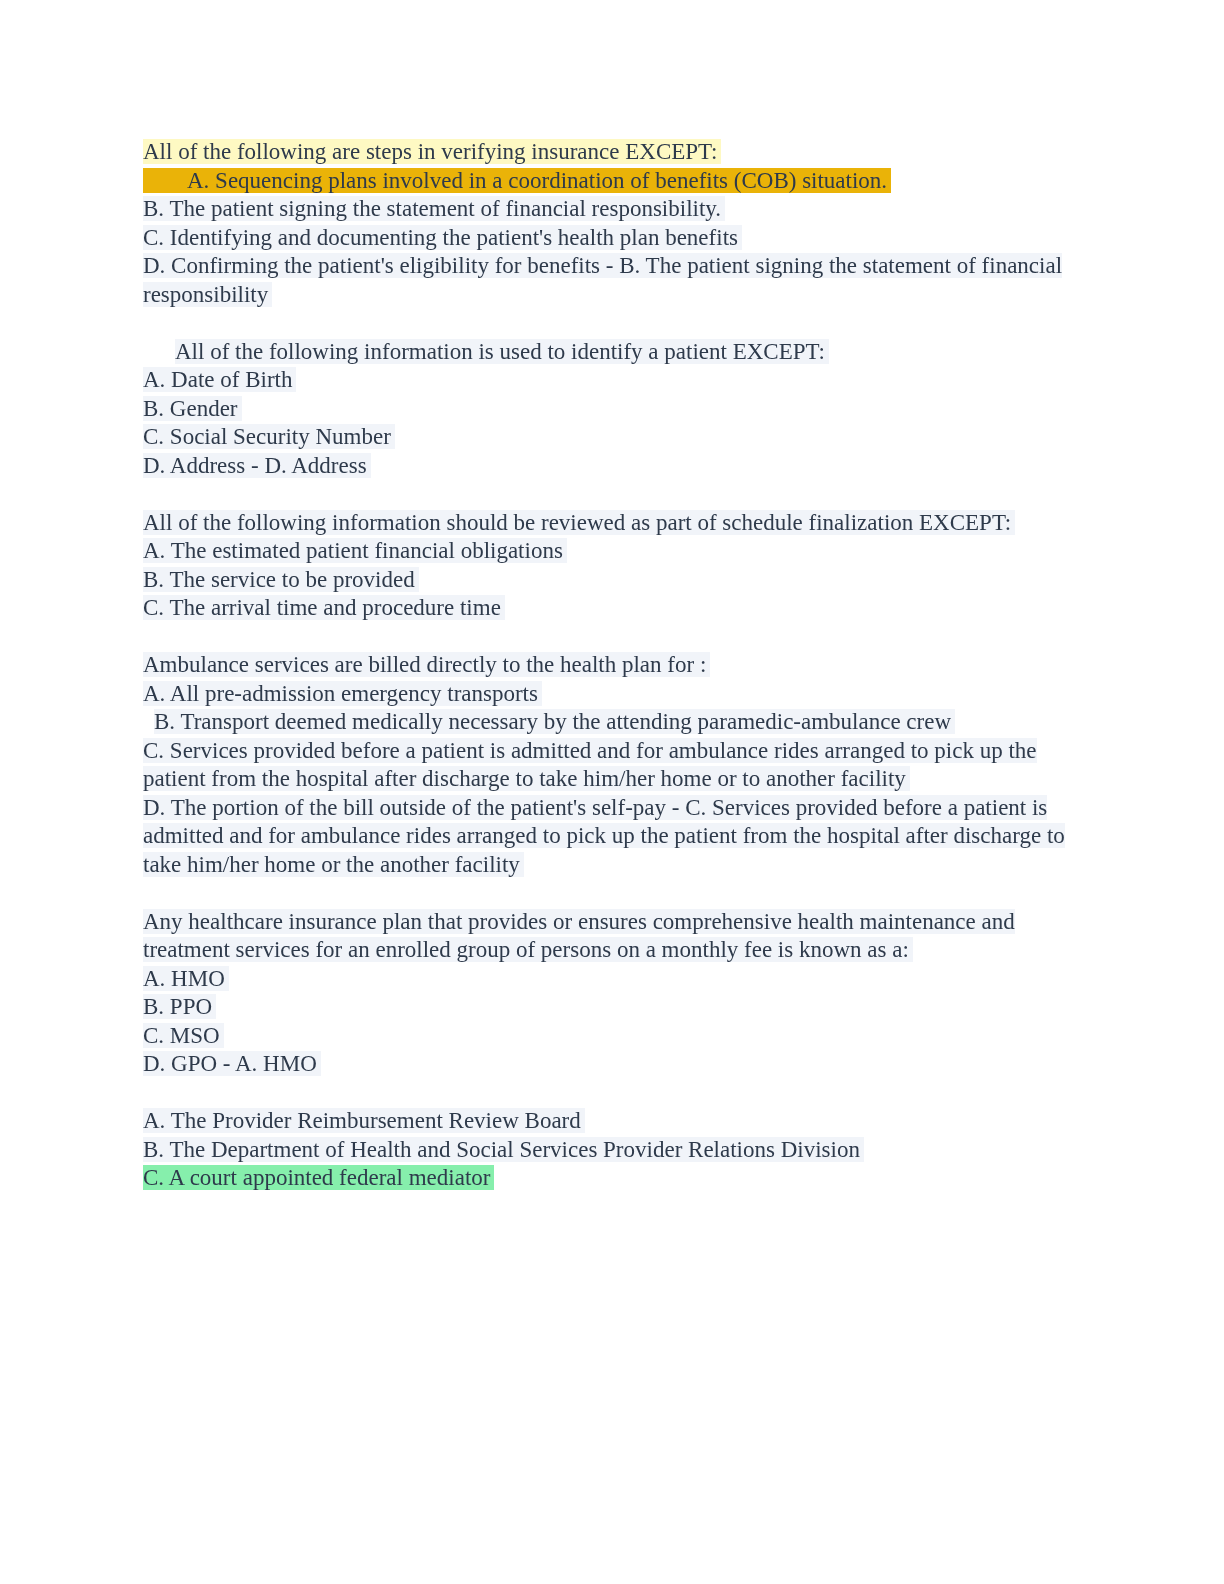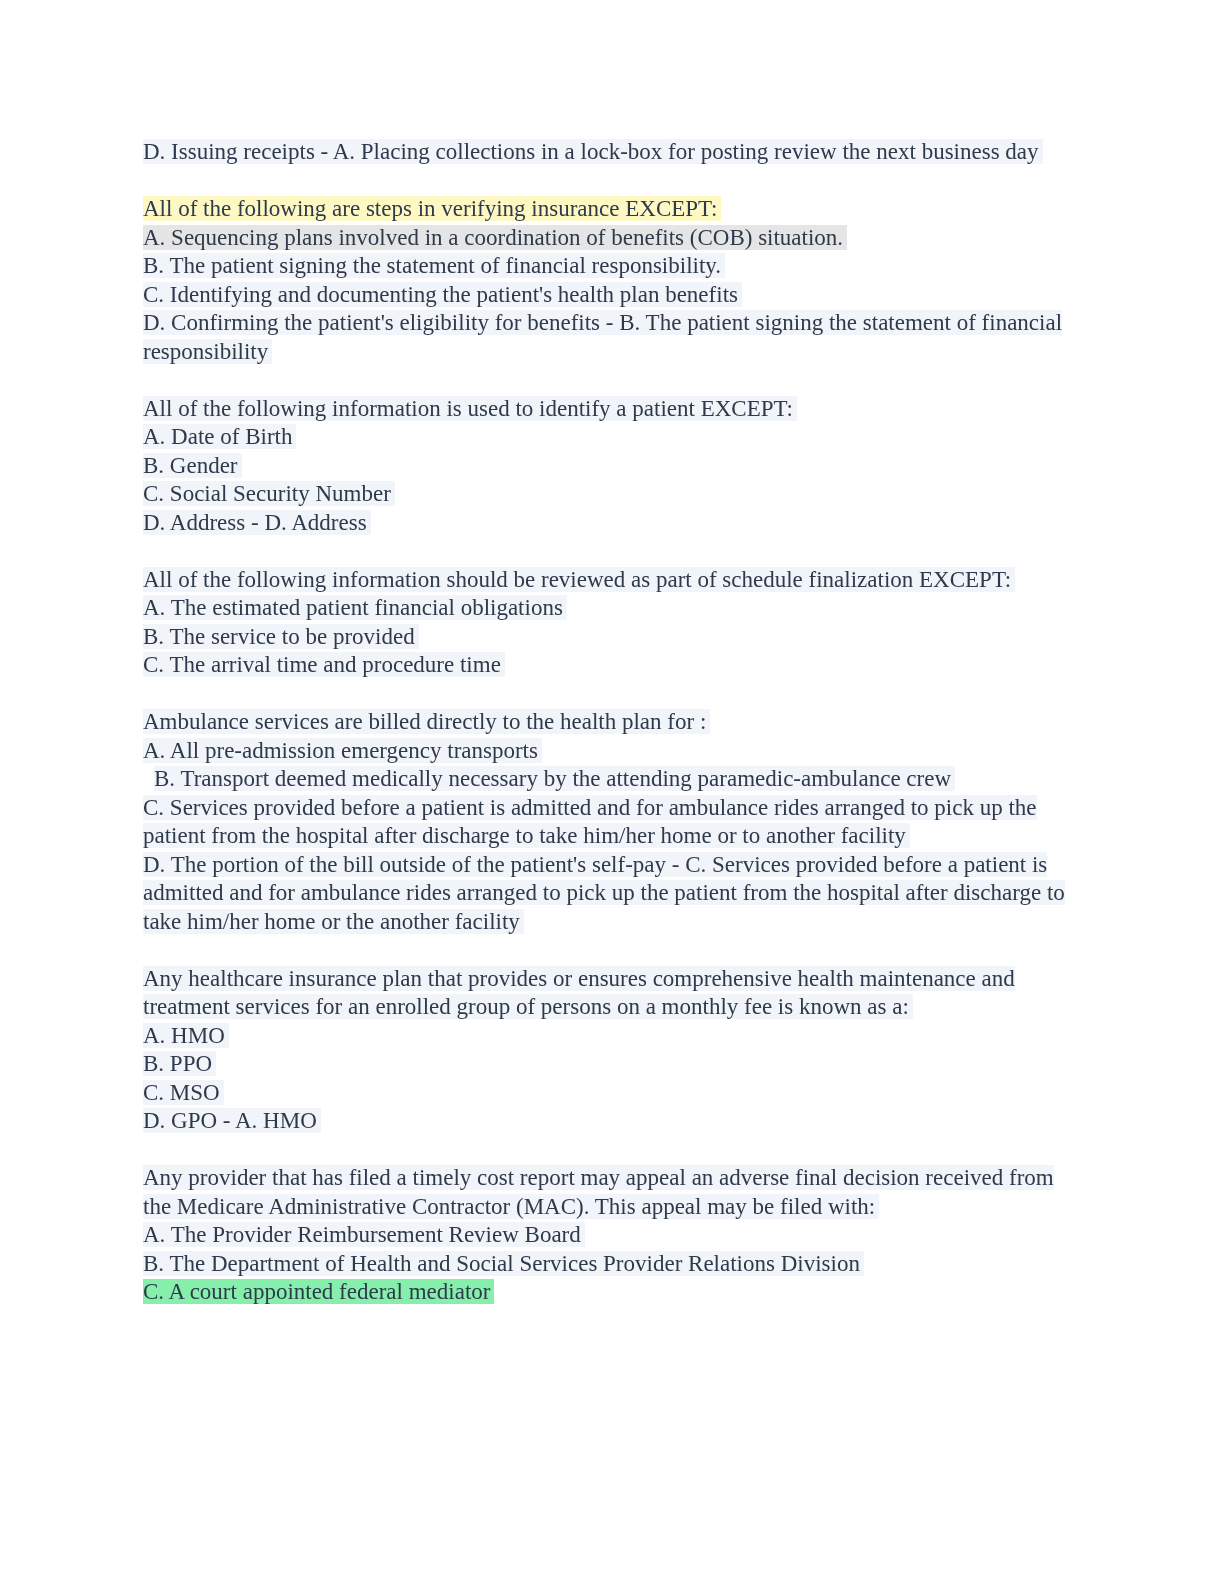--- a/index.html
+++ b/index.html
@@ -35,31 +35,28 @@
     background: #f1f4f9;
     padding-right: 4px;
   }
 </style>
 </head>
 <body>
 
 <div class="page" style="background: rgb(255, 255, 255);">
   <div class="content" id="doc-content" style="color: rgb(46, 58, 75);">
       <div class="para">
-        <div class="srcline"><span class="hl" style="background: rgb(241, 244, 249);">D. Issuing receipts - A. Placing collections in a lock-box for posting review the next business day</span></div>
-      </div>
-      <div class="para">
         <div class="srcline"><span class="hl" style="background: #fef9c3;">All of the following are steps in verifying insurance EXCEPT:</span></div>
-        <div class="srcline"><span class="hl" style="background: #e5e5e5;">A. Sequencing plans involved in a coordination of benefits (COB) situation.</span></div>
+        <div class="srcline"><span class="hl" style="background: #eab308; padding-left: 44px;">A. Sequencing plans involved in a coordination of benefits (COB) situation.</span></div>
         <div class="srcline"><span class="hl" style="background: rgb(241, 244, 249);">B. The patient signing the statement of financial responsibility.</span></div>
         <div class="srcline"><span class="hl" style="background: rgb(241, 244, 249);">C. Identifying and documenting the patient's health plan benefits</span></div>
         <div class="srcline"><span class="hl" style="background: rgb(241, 244, 249);">D. Confirming the patient's eligibility for benefits - B. The patient signing the statement of financial responsibility</span></div>
       </div>
       <div class="para">
-        <div class="srcline"><span class="hl" style="background: rgb(241, 244, 249);">All of the following information is used to identify a patient EXCEPT:</span></div>
+        <div class="srcline"><span class="hl" style="background: rgb(241, 244, 249); margin-left: 32px;">All of the following information is used to identify a patient EXCEPT:</span></div>
         <div class="srcline"><span class="hl" style="background: rgb(241, 244, 249);">A. Date of Birth</span></div>
         <div class="srcline"><span class="hl" style="background: rgb(241, 244, 249);">B. Gender</span></div>
         <div class="srcline"><span class="hl" style="background: rgb(241, 244, 249);">C. Social Security Number</span></div>
         <div class="srcline"><span class="hl" style="background: rgb(241, 244, 249);">D. Address - D. Address</span></div>
       </div>
       <div class="para">
         <div class="srcline"><span class="hl" style="background: rgb(241, 244, 249);">All of the following information should be reviewed as part of schedule finalization EXCEPT:</span></div>
         <div class="srcline"><span class="hl" style="background: rgb(241, 244, 249);">A. The estimated patient financial obligations</span></div>
         <div class="srcline"><span class="hl" style="background: rgb(241, 244, 249);">B. The service to be provided</span></div>
         <div class="srcline"><span class="hl" style="background: rgb(241, 244, 249);">C. The arrival time and procedure time</span></div>
@@ -72,19 +69,18 @@
         <div class="srcline"><span class="hl" style="background: rgb(241, 244, 249);">D. The portion of the bill outside of the patient's self-pay - C. Services provided before a patient is admitted and for ambulance rides arranged to pick up the patient from the hospital after discharge to take him/her home or the another facility</span></div>
       </div>
       <div class="para">
         <div class="srcline"><span class="hl" style="background: rgb(241, 244, 249);">Any healthcare insurance plan that provides or ensures comprehensive health maintenance and treatment services for an enrolled group of persons on a monthly fee is known as a:</span></div>
         <div class="srcline"><span class="hl" style="background: rgb(241, 244, 249);">A. HMO</span></div>
         <div class="srcline"><span class="hl" style="background: rgb(241, 244, 249);">B. PPO</span></div>
         <div class="srcline"><span class="hl" style="background: rgb(241, 244, 249);">C. MSO</span></div>
         <div class="srcline"><span class="hl" style="background: rgb(241, 244, 249);">D. GPO - A. HMO</span></div>
       </div>
       <div class="para">
-        <div class="srcline"><span class="hl" style="background: rgb(241, 244, 249);">Any provider that has filed a timely cost report may appeal an adverse final decision received from the Medicare Administrative Contractor (MAC). This appeal may be filed with:</span></div>
         <div class="srcline"><span class="hl" style="background: rgb(241, 244, 249);">A. The Provider Reimbursement Review Board</span></div>
         <div class="srcline"><span class="hl" style="background: rgb(241, 244, 249);">B. The Department of Health and Social Services Provider Relations Division</span></div>
         <div class="srcline"><span class="hl" style="background: #86efac;">C. A court appointed federal mediator</span></div>
       </div>
     </div>
 </div>
 
 </body></html>

